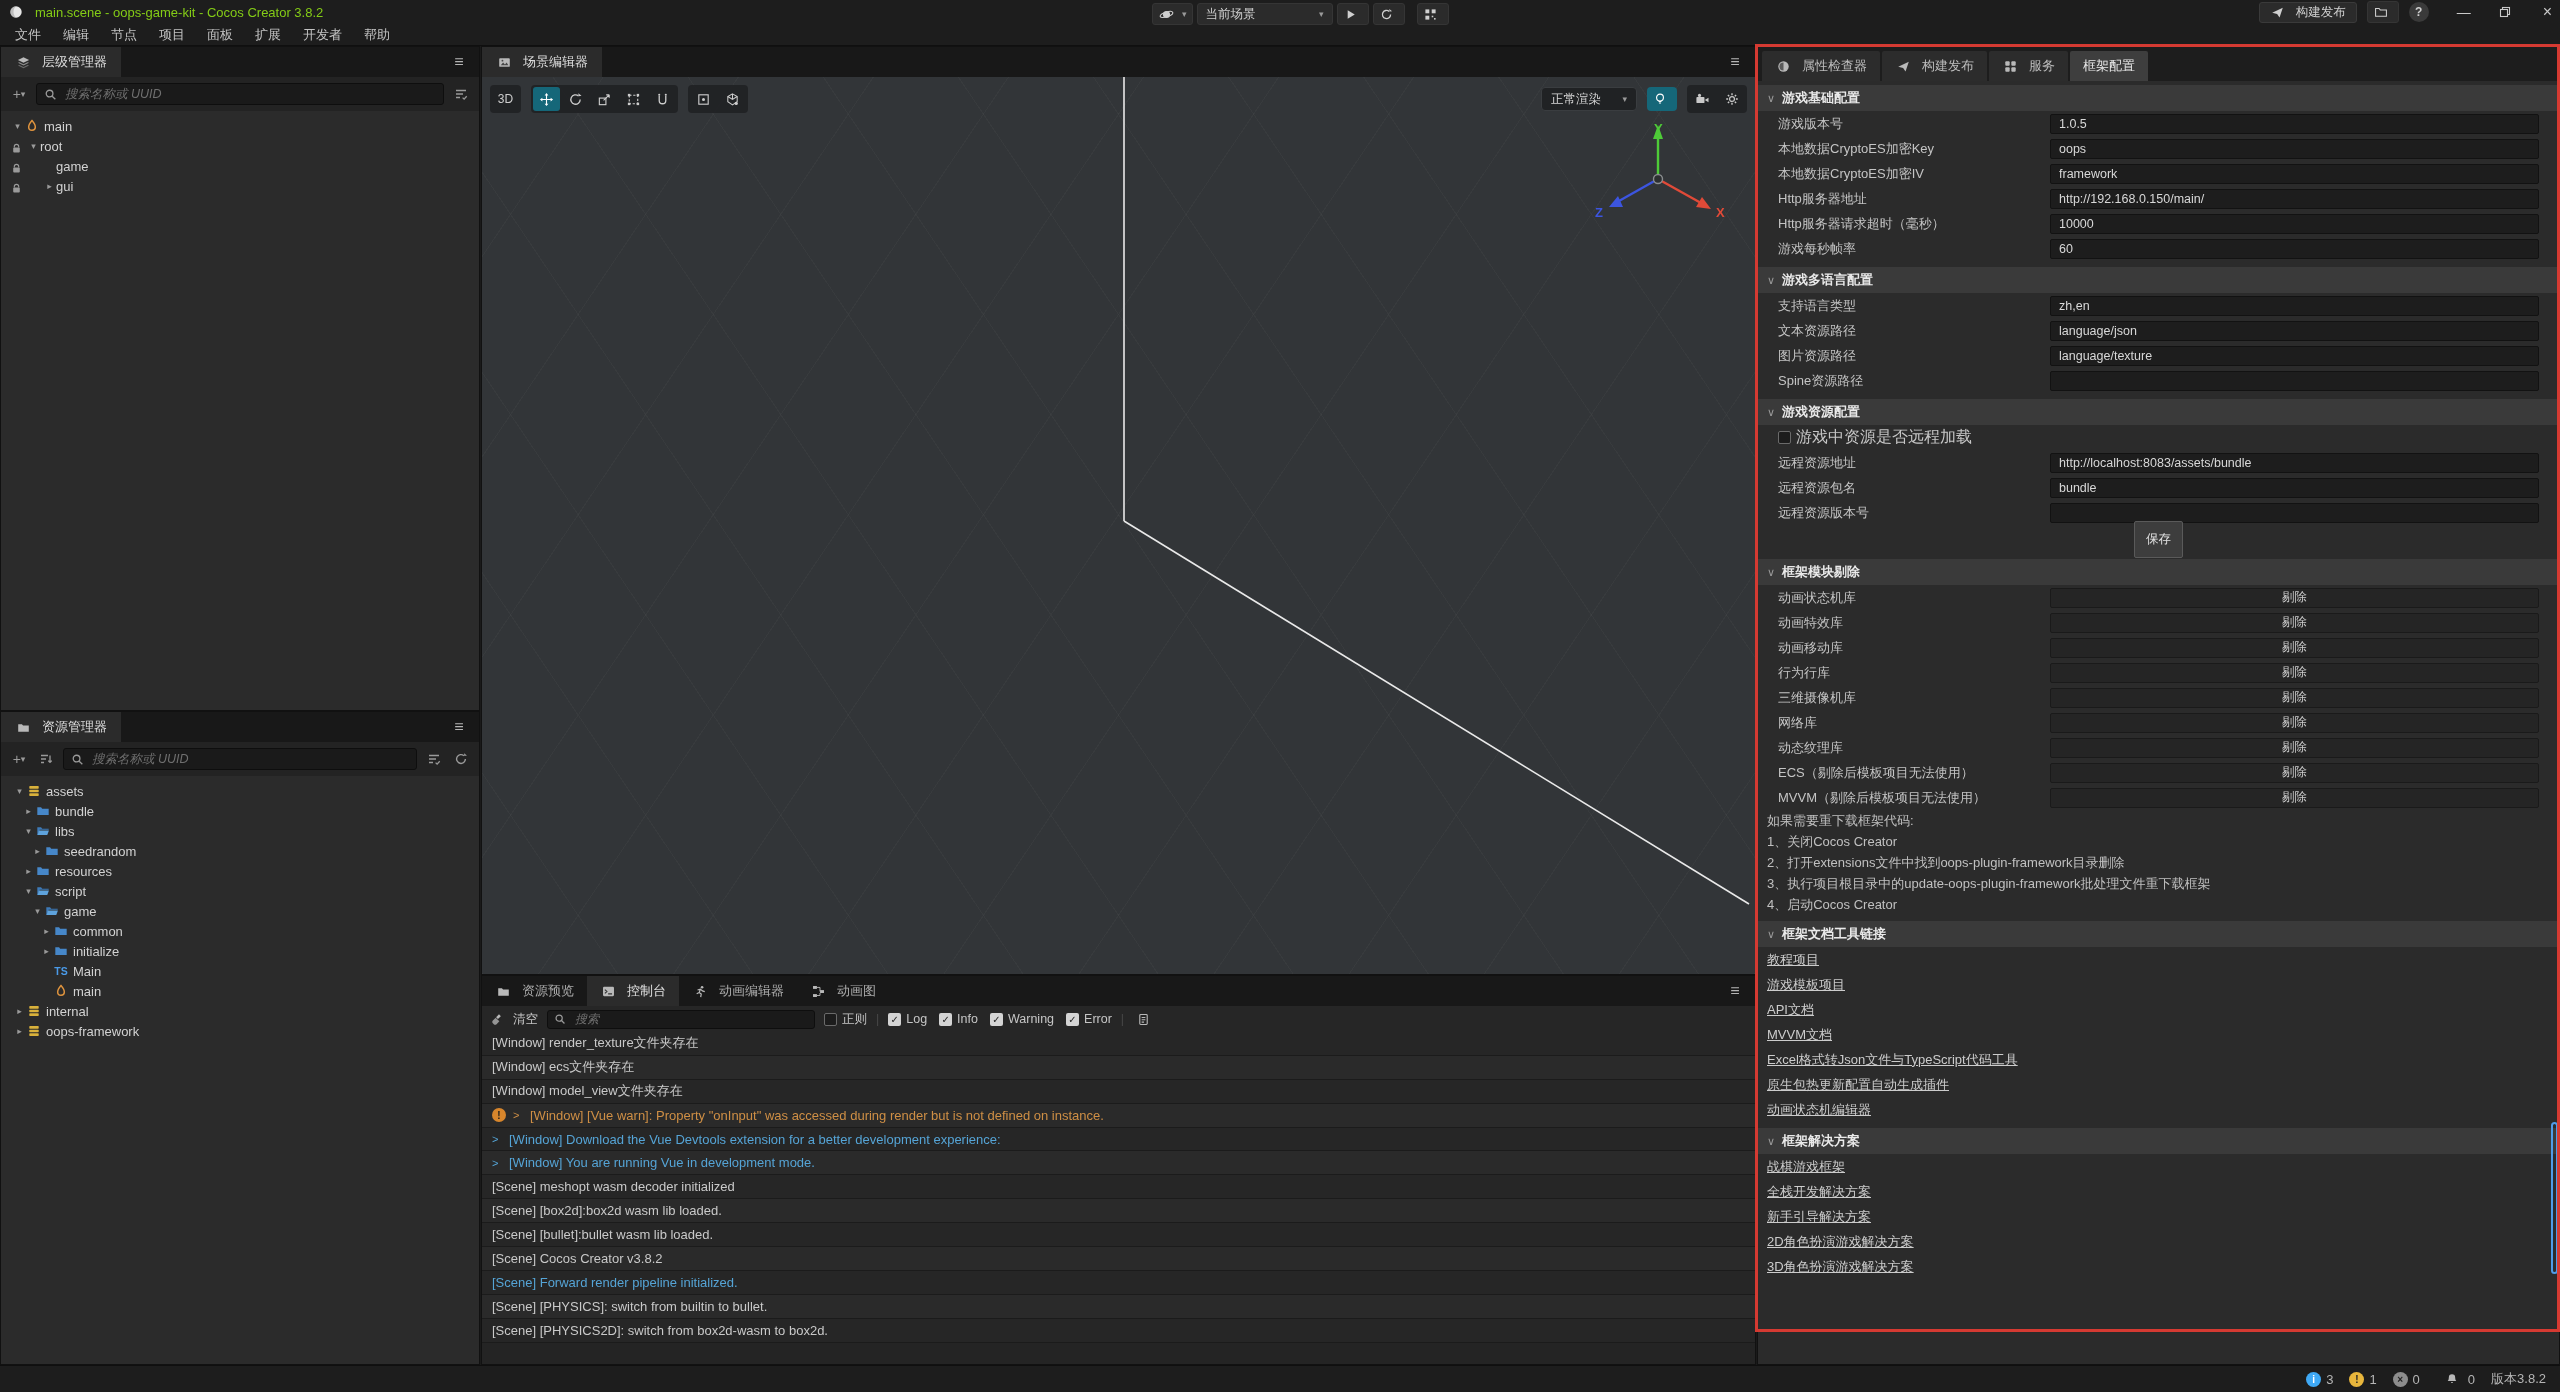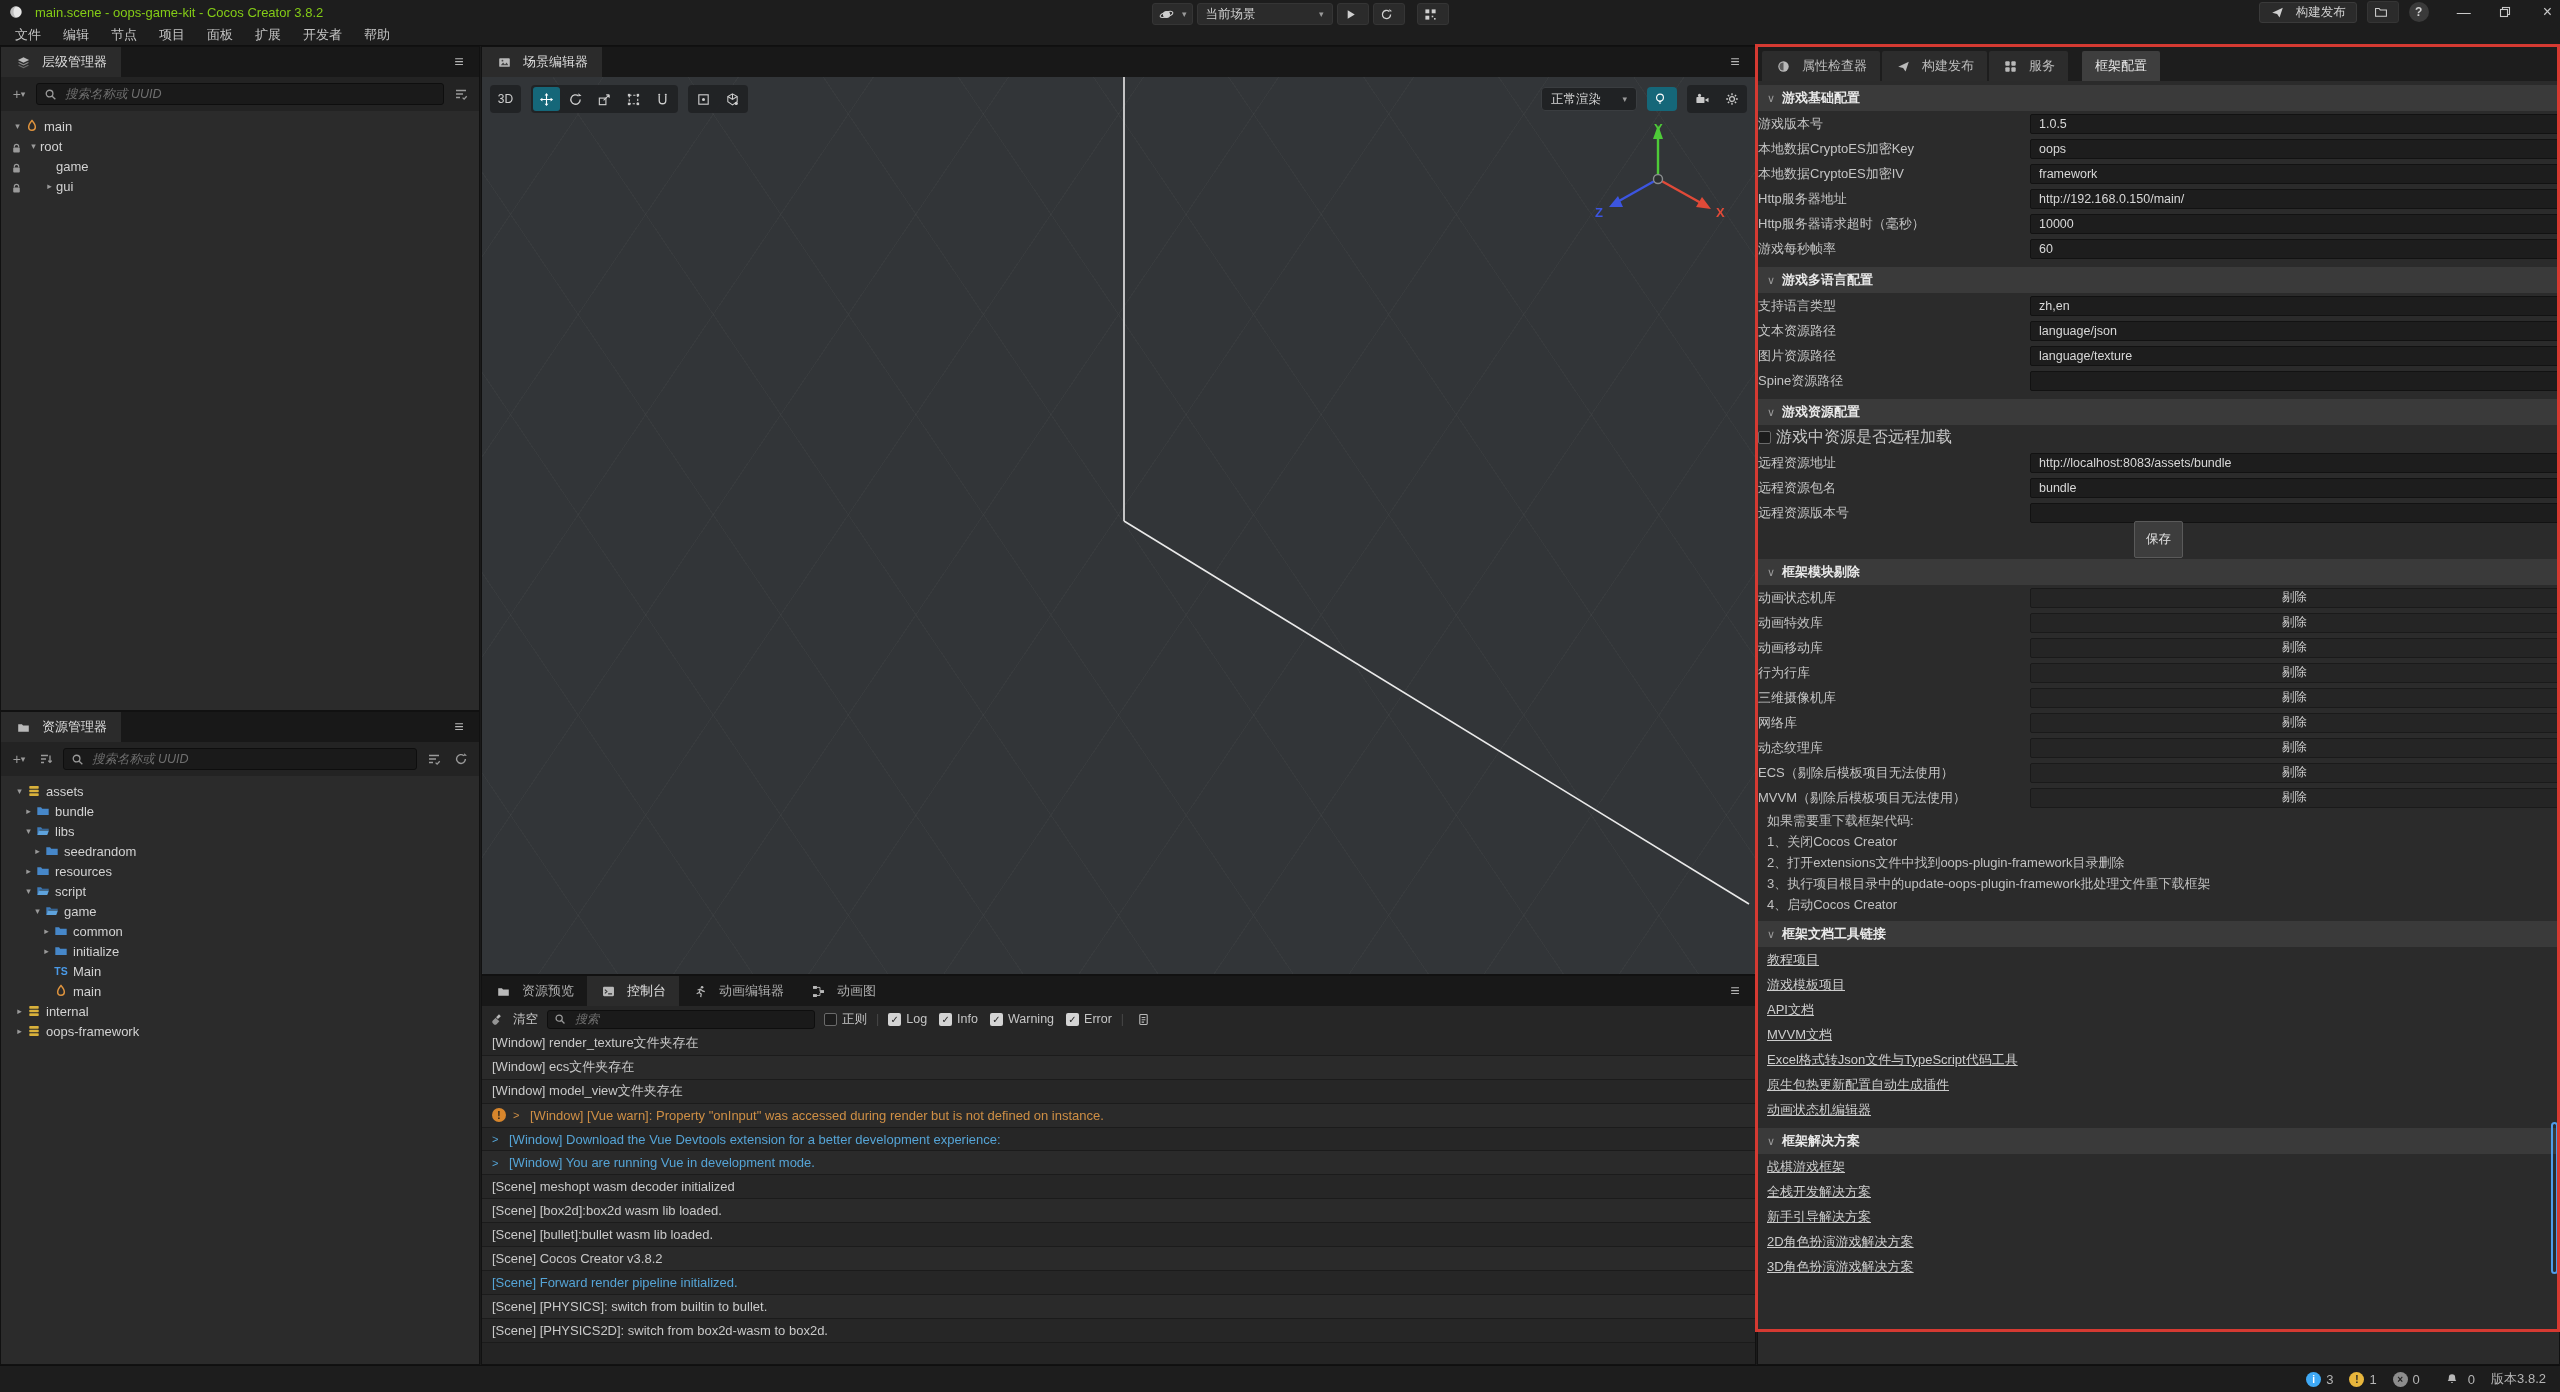--- a/index.html
+++ b/index.html
@@ -96,27 +96,27 @@
 
   
   #panel-hierarchy { left:0; top:46px; width:480px; height:665px; }
   #panel-assets { left:0; top:711px; width:480px; height:654px; }
 
   
   #panel-inspector { left:1757px; top:46px; width:803px; height:1319px; }
   .insp-tabs { height:34px; background:#1d1d1d; display:flex; gap:2px; padding:4px 4px 0 4px; }
   .insp-tab { display:flex; align-items:center; gap:7px; padding:0 13px; background:#2c2c2c; font-size:13px;
     color:#bdbdbd; border-radius:2px 2px 0 0; }
-  .insp-tab.active { background:#3e3e3e; color:#e8e8e8;margin-left:12px; }
+  .insp-tab.active { background:#3e3e3e; color:#e8e8e8; }
   .insp-body { position:absolute; left:0; right:0; top:34px; bottom:0; overflow:hidden; padding-top:4px; }
   .section { margin-bottom:6px; }
   .sec-header { height:26px; background:#3a3a3a; display:flex; align-items:center; gap:7px; padding:0 9px;
     font-size:13px; font-weight:bold; color:#eaeaea; }
   .sec-chev { color:#9a9a9a; font-size:11px; font-weight:normal; }
-  .irow { height:25px; display:flex; align-items:center; padding:0 0; }
+  .irow { height:25px; display:flex; align-items:center; padding:0 20px; }
   .irow-label { width:272px; flex:none; font-size:13px; color:#c4c4c4; white-space:nowrap; overflow:hidden; }
   .irow-value { flex:1; }
   .text-input { width:100%; height:20px; background:#1d1d1d; border:1px solid #121212; border-radius:2px;
     color:#d8d8d8; font-size:12.5px; padding:0 8px; font-family:inherit; outline:none; }
   .remove-strip { height:20px; background:#252525; border:1px solid #1a1a1a; border-radius:2px;
     display:flex; align-items:center; justify-content:center; font-size:12.5px; color:#cccccc; }
   .save-row { height:28px; display:flex; align-items:center; justify-content:center; }
   .save-btn { padding:9px 11px; background:#3d3d3d; border:1px solid #5a5a5a; border-radius:2px;
     font-size:12.5px; color:#e2e2e2; }
   .note-line { padding:0 9px; line-height:21px; font-size:13px; color:#c0c0c0; }

